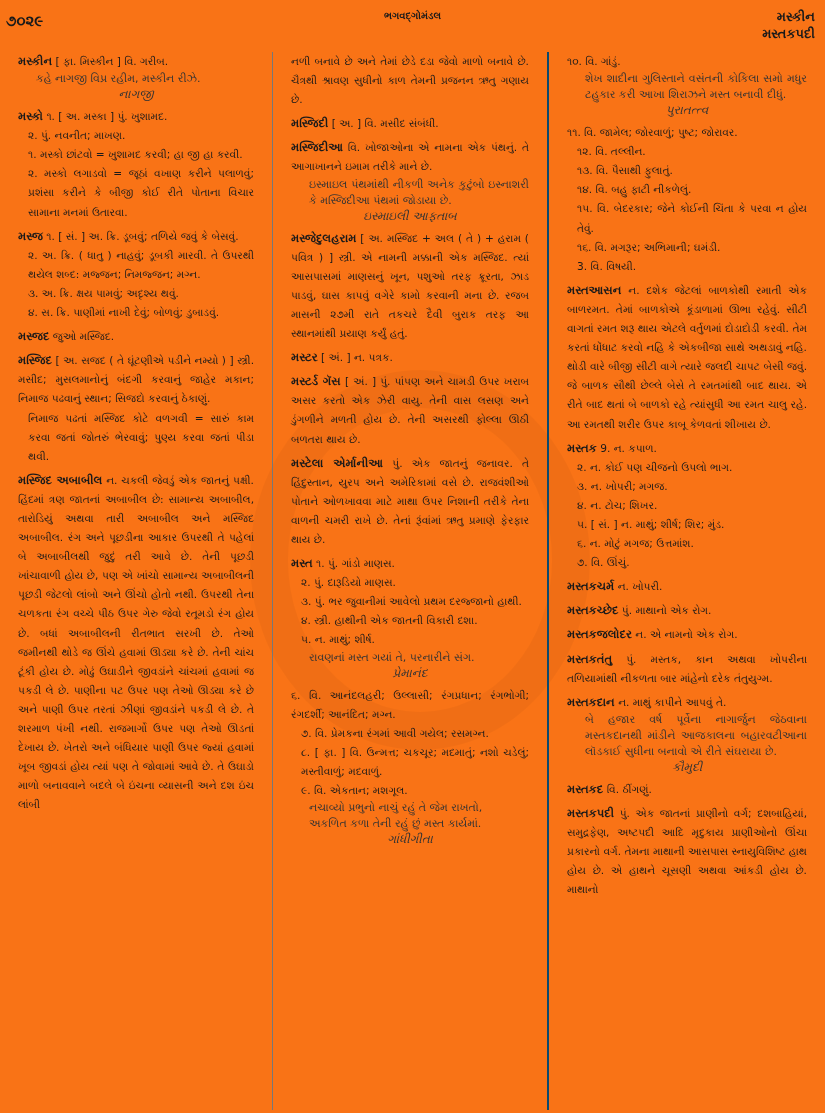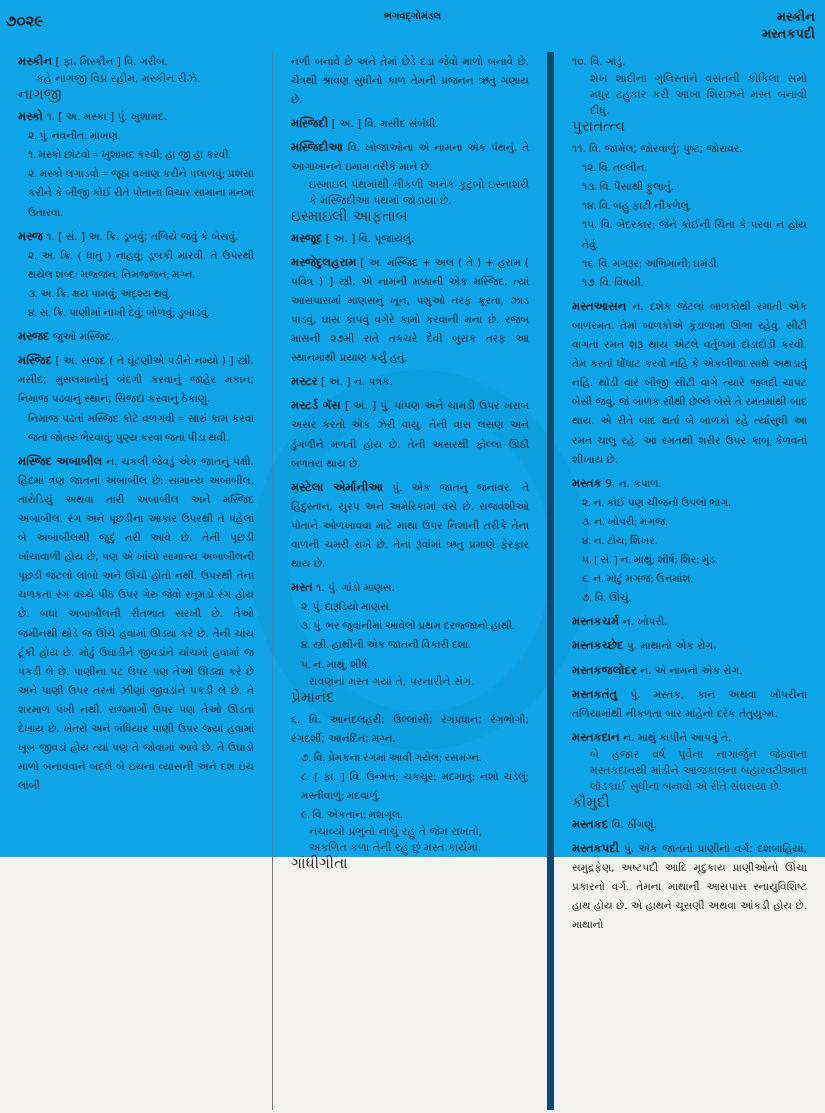--- a/index.html
+++ b/index.html
@@ -1,33 +1,33 @@
 <!DOCTYPE html>
 <html><head>
 <meta charset="utf-8">
 <style>
   html, body { margin:0; padding:0; background:#f4f2ee; }
   body { width:825px; height:1113px; overflow:hidden; position:relative;
          font-family:"DejaVu Sans", sans-serif; color:#1a1a1a; }
-  .page { position:absolute; left:0; top:0; width:825px; height:857px; background:#0ea5e9; }
+  .page { position:absolute; left:0; top:0; width:825px; height:1113px; background:#f97316; }
   .header { position:absolute; left:0; top:0; width:825px; height:50px; }
   .page-number { position:absolute; left:6px; top:12px; font-size:15px; font-weight:bold; }
   .running-title { position:absolute; left:0; right:0; top:10px; text-align:center; font-size:10px; font-weight:bold; }
   .guide-words { position:absolute; right:10px; top:8px; text-align:right; font-size:13px; font-weight:bold; line-height:17px; }
   .columns { position:absolute; top:52px; left:0; width:825px; height:1058px; }
   .col { position:absolute; top:0; height:1058px; overflow:hidden; font-size:10.6px; line-height:19.1px; padding:0 18px; box-sizing:border-box; }
   .col1 { left:0; width:272px; }
   .col2 { left:272px; width:275px; border-left:1px solid #777; }
-  .col3 { left:547px; width:278px; border-left:7px solid #0c4a6e; }
+  .col3 { left:547px; width:278px; border-left:2px solid #0c4a6e; }
   .entry { margin:0 0 5px 0; text-align:justify; }
   .hw { font-weight:bold; font-size:11.6px; }
   .line { display:block; }
-  .sense { padding-left:10px;font-family:Liberation Serif, serif; }
+  .sense { padding-left:10px; }
   .quote { font-size:11px; line-height:16px; padding-left:18px; color:#333; }
-  .source { font-size:15px; text-align:left; display:block; color:#333; line-height:15px; }
+  .source { font-size:12px; text-align:center; display:block; color:#333; line-height:15px;font-style:italic; }
   .watermark { position:absolute; left:250px; top:370px; width:340px; height:380px; border-radius:50%;
                border:38px solid rgba(0,0,0,0.035); box-sizing:border-box; pointer-events:none; }
 </style>
 </head>
 <body>
 
 <div class="page">
   <div class="watermark"></div>
 
   <div class="header">
@@ -75,23 +75,20 @@
         </div>
         <div class="entry">
           <span class="line"><span class="hw">મસ્જિદી</span> <span>[ અ. ] વિ. મસીદ સંબંધી.</span></span>
         </div>
         <div class="entry">
           <span class="line"><span class="hw">મસ્જિદીઆ</span> <span>વિ. ખોજાઓના એ નામના એક પંથનું. તે આગાખાનને ઇમામ તરીકે માને છે.</span></span>
           <span class="line quote">ઇસ્માઇલ પંથમાંથી નીકળી અનેક કુટુંબો ઇસ્નાશરી કે મસ્જિદીઆ પંથમાં જોડાયા છે.</span>
           <span class="source">ઇસ્માઇલી આફતાબ</span>
         </div>
         <div class="entry">
-          <span class="line"><span class="hw">મસ્જૂદ</span> <span>[ અ. ] વિ. પૂજાયેલું.</span></span>
-        </div>
-        <div class="entry">
           <span class="line"><span class="hw">મસ્જેદુલહરામ</span> <span>[ અ. મસ્જિદ + અલ ( તે ) + હરામ ( પવિત્ર ) ] સ્ત્રી. એ નામની મક્કાની એક મસ્જિદ. ત્યાં આસપાસમાં માણસનું ખૂન, પશુઓ તરફ ક્રૂરતા, ઝાડ પાડવું, ઘાસ કાપવું વગેરે કામો કરવાની મના છે. રજબ માસની ૨૭મી રાતે તકચરે દૈવી બુરાક તરફ આ સ્થાનમાંથી પ્રયાણ કર્યું હતું.</span></span>
         </div>
         <div class="entry">
           <span class="line"><span class="hw">મસ્ટર</span> <span>[ અં. ] ન. પત્રક.</span></span>
         </div>
         <div class="entry">
           <span class="line"><span class="hw">મસ્ટર્ડ ગૅસ</span> <span>[ અં. ] પું. પાંપણ અને ચામડી ઉપર ખરાબ અસર કરતો એક ઝેરી વાયુ. તેની વાસ લસણ અને ડુંગળીને મળતી હોય છે. તેની અસરથી ફોલ્લા ઊઠી બળતરા થાય છે.</span></span>
         </div>
         <div class="entry">
           <span class="line"><span class="hw">મસ્ટેલા એર્માનીઆ</span> <span>પું. એક જાતનું જનાવર. તે હિંદુસ્તાન, યુરપ અને અમેરિકામાં વસે છે. રાજવંશીઓ પોતાને ઓળખાવવા માટે માથા ઉપર નિશાની તરીકે તેના વાળની ચમરી રાખે છે. તેનાં રૂંવાંમાં ઋતુ પ્રમાણે ફેરફાર થાય છે.</span></span>
@@ -121,21 +118,21 @@
           <span class="line quote">શેખ શાદીના ગુલિસ્તાને વસંતની કોકિલા સમો મધુર ટહુકાર કરી આખા શિરાઝને મસ્ત બનાવી દીધું.</span>
           <span class="source">પુરાતત્ત્વ</span>
         </div>
         <div class="entry">
           <span class="line"><span>૧૧. વિ. જામેલ; જોરવાળું; પુષ્ટ; જોરાવર.</span></span>
           <span class="line sense"><span>૧૨. વિ. તલ્લીન.</span></span>
           <span class="line sense"><span>૧૩. વિ. પૈસાથી ફુલાતું.</span></span>
           <span class="line sense"><span>૧૪. વિ. બહુ ફાટી નીકળેલું.</span></span>
           <span class="line sense"><span>૧૫. વિ. બેદરકાર; જેને કોઈની ચિંતા કે પરવા ન હોય તેવું.</span></span>
           <span class="line sense"><span>૧૬. વિ. મગરૂર; અભિમાની; ઘમંડી.</span></span>
-          <span class="line sense"><span>૧૭. વિ. વિષયી.</span></span>
+          <span class="line sense"><span>3. વિ. વિષયી.</span></span>
         </div>
         <div class="entry">
           <span class="line"><span class="hw">મસ્તઆસન</span> <span>ન. દશેક જેટલાં બાળકોથી રમાતી એક બાળરમત. તેમાં બાળકોએ કૂંડાળામાં ઊભા રહેવું. સીટી વાગતાં રમત શરૂ થાય એટલે વર્તુળમાં દોડાદોડી કરવી. તેમ કરતાં ધોંધાટ કરવો નહિ કે એકબીજા સાથે અથડાવું નહિ. થોડી વારે બીજી સીટી વાગે ત્યારે જલદી ચાપટ બેસી જવું. જે બાળક સૌથી છેલ્લે બેસે તે રમતમાંથી બાદ થાય. એ રીતે બાદ થતાં બે બાળકો રહે ત્યાંસુધી આ રમત ચાલુ રહે. આ રમતથી શરીર ઉપર કાબૂ કેળવતાં શીખાય છે.</span></span>
         </div>
         <div class="entry">
           <span class="line"><span class="hw">મસ્તક</span> <span>9. ન. કપાળ.</span></span>
           <span class="line sense"><span>૨. ન. કોઈ પણ ચીજનો ઉપલો ભાગ.</span></span>
           <span class="line sense"><span>૩. ન. ખોપરી; મગજ.</span></span>
           <span class="line sense"><span>૪. ન. ટોચ; શિખર.</span></span>
           <span class="line sense"><span>૫. [ સં. ] ન. માથું; શીર્ષ; શિર; મુંડ.</span></span>

